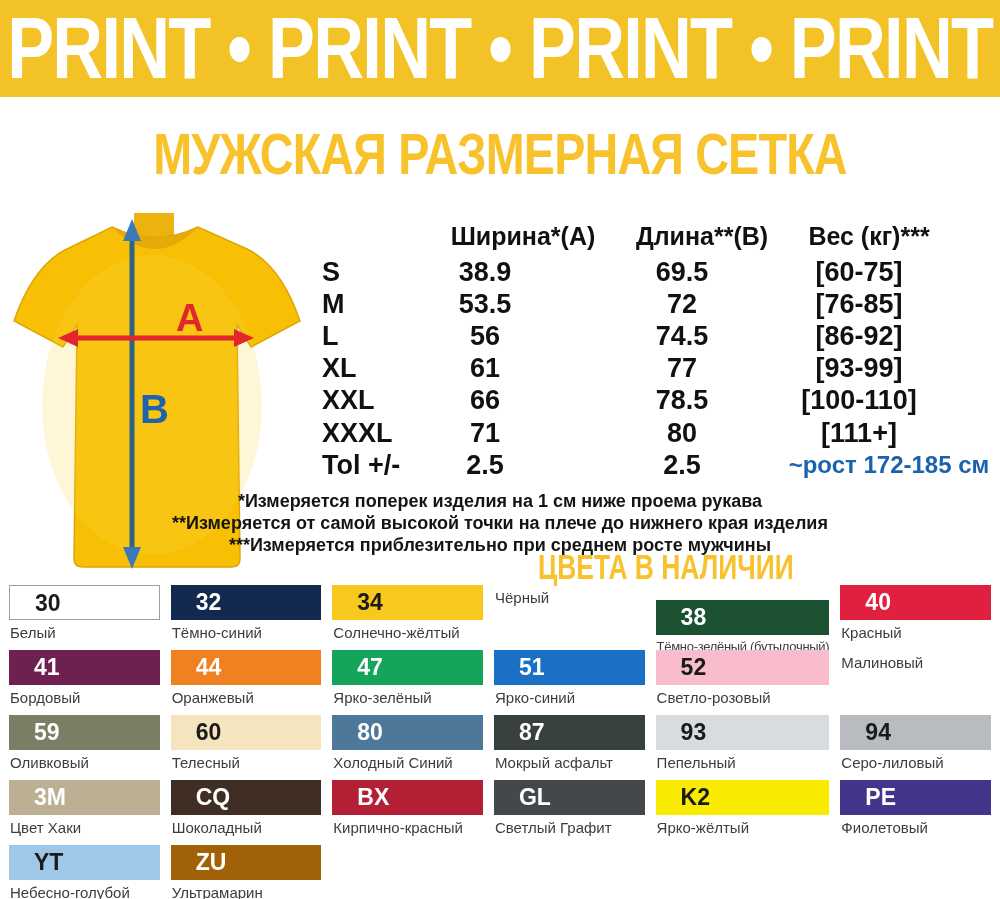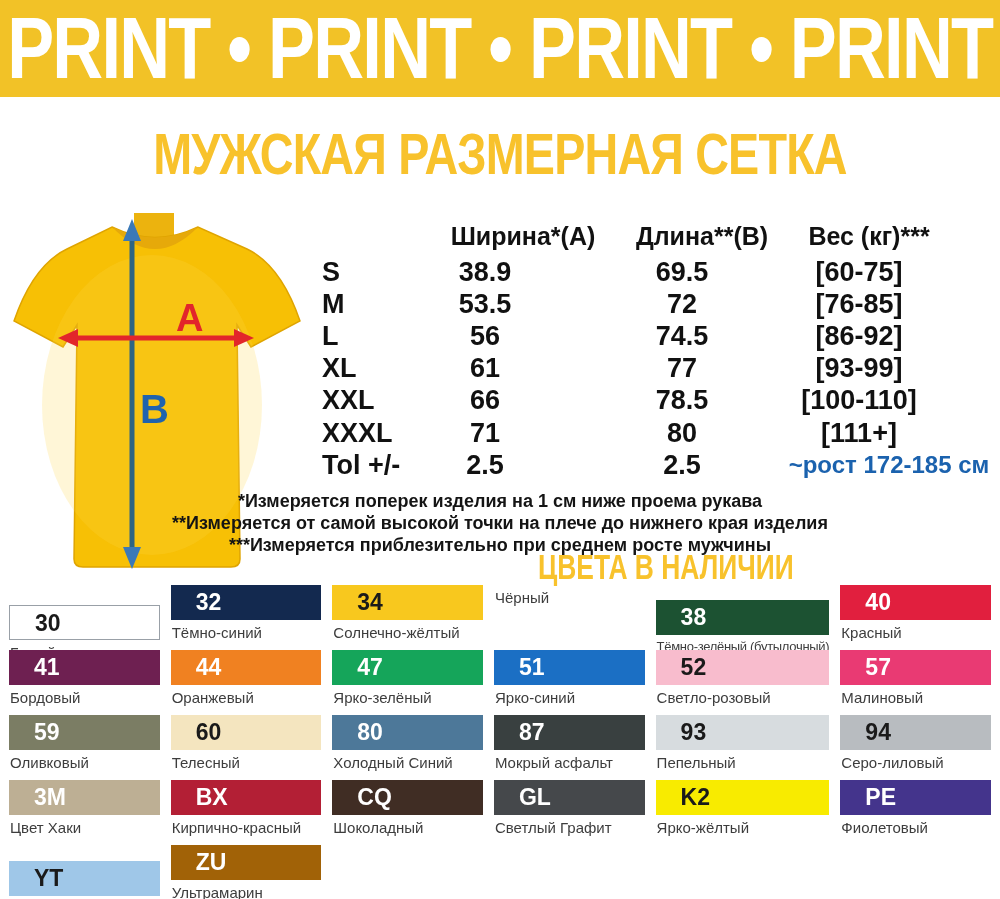--- a/index.html
+++ b/index.html
@@ -41,21 +41,21 @@
 
   
   .colors-title{position:absolute;left:538px;top:548px;font-weight:bold;font-size:33px;
                 transform:scale(0.8,1.05);transform-origin:left top;white-space:nowrap;}
 
   
   .color-grid{position:absolute;top:585px;left:9px;width:982px;
               display:grid;grid-template-columns:repeat(6,1fr);
               column-gap:11px;row-gap:9px;grid-auto-rows:56px;}
   .swatch{height:35px;box-sizing:border-box;}
-  .swatch.has-border{border:1.5px solid #99A0A7;margin-top:20px;}
+  .swatch.has-border{border:1.5px solid #99A0A7;}
   .swatch .code{display:block;font-weight:bold;font-size:23px;line-height:34px;padding-left:25px;}
   .clabel{font-size:15px;color:#3D3D3D;margin-top:4px;padding-left:1px;white-space:nowrap;}
   .clabel.tight{font-size:13px;letter-spacing:-0.3px;}
 </style>
 </head>
 <body>
 
 <div class="page">
 
   <div class="banner" style="background-color: rgb(242, 194, 39);">
@@ -196,23 +196,20 @@
       </div>
       <div class="clabel">Ярко-синий</div>
     </div>
     <div>
       <div class="swatch" style="background-color: rgb(248, 188, 205);">
         <span class="code" style="color: rgb(26, 26, 26);">52</span>
       </div>
       <div class="clabel">Светло-розовый</div>
     </div>
     <div>
-      <div class="swatch" style="background-color: rgb(233, 58, 115);">
-        <span class="code" style="color: rgb(255, 255, 255);">57</span>
-      </div>
       <div class="clabel">Малиновый</div>
     </div>
 
     <div>
       <div class="swatch" style="background-color: rgb(123, 125, 100);">
         <span class="code" style="color: rgb(255, 255, 255);">59</span>
       </div>
       <div class="clabel">Оливковый</div>
     </div>
     <div>
@@ -246,53 +243,53 @@
       <div class="clabel">Серо-лиловый</div>
     </div>
 
     <div>
       <div class="swatch" style="background-color: rgb(189, 175, 148);">
         <span class="code" style="color: rgb(255, 255, 255);">3M</span>
       </div>
       <div class="clabel">Цвет Хаки</div>
     </div>
     <div>
+      <div class="swatch" style="background-color: rgb(64, 45, 36);">
+        <span class="code" style="color: rgb(255, 255, 255);">CQ</span>
+      </div>
+      <div class="clabel">Шоколадный</div>
+    </div>
+    <div>
       <div class="swatch" style="background-color: rgb(179, 31, 53);">
         <span class="code" style="color: rgb(255, 255, 255);">BX</span>
       </div>
       <div class="clabel">Кирпично-красный</div>
     </div>
     <div>
-      <div class="swatch" style="background-color: rgb(64, 45, 36);">
-        <span class="code" style="color: rgb(255, 255, 255);">CQ</span>
-      </div>
-      <div class="clabel">Шоколадный</div>
-    </div>
-    <div>
       <div class="swatch" style="background-color: rgb(69, 72, 75);">
         <span class="code" style="color: rgb(255, 255, 255);">GL</span>
       </div>
       <div class="clabel">Светлый Графит</div>
     </div>
     <div>
       <div class="swatch" style="background-color: rgb(248, 235, 0);">
         <span class="code" style="color: rgb(26, 26, 26);">K2</span>
       </div>
       <div class="clabel">Ярко-жёлтый</div>
     </div>
 
     <div>
       <div class="swatch" style="background-color: rgb(68, 52, 140);">
         <span class="code" style="color: rgb(255, 255, 255);">PE</span>
       </div>
       <div class="clabel">Фиолетовый</div>
     </div>
     <div>
       <div class="swatch" style="background-color: rgb(159, 199, 232);">
-        <span class="code" style="color: rgb(26, 26, 26); margin-top: 16px;">YT</span>
+        <span class="code" style="color: rgb(26, 26, 26);">YT</span>
       </div>
       <div class="clabel">Небесно-голубой</div>
     </div>
     <div>
       <div class="swatch" style="background-color: #a16207;">
         <span class="code" style="color: rgb(255, 255, 255);">ZU</span>
       </div>
       <div class="clabel">Ультрамарин</div>
     </div>
 

